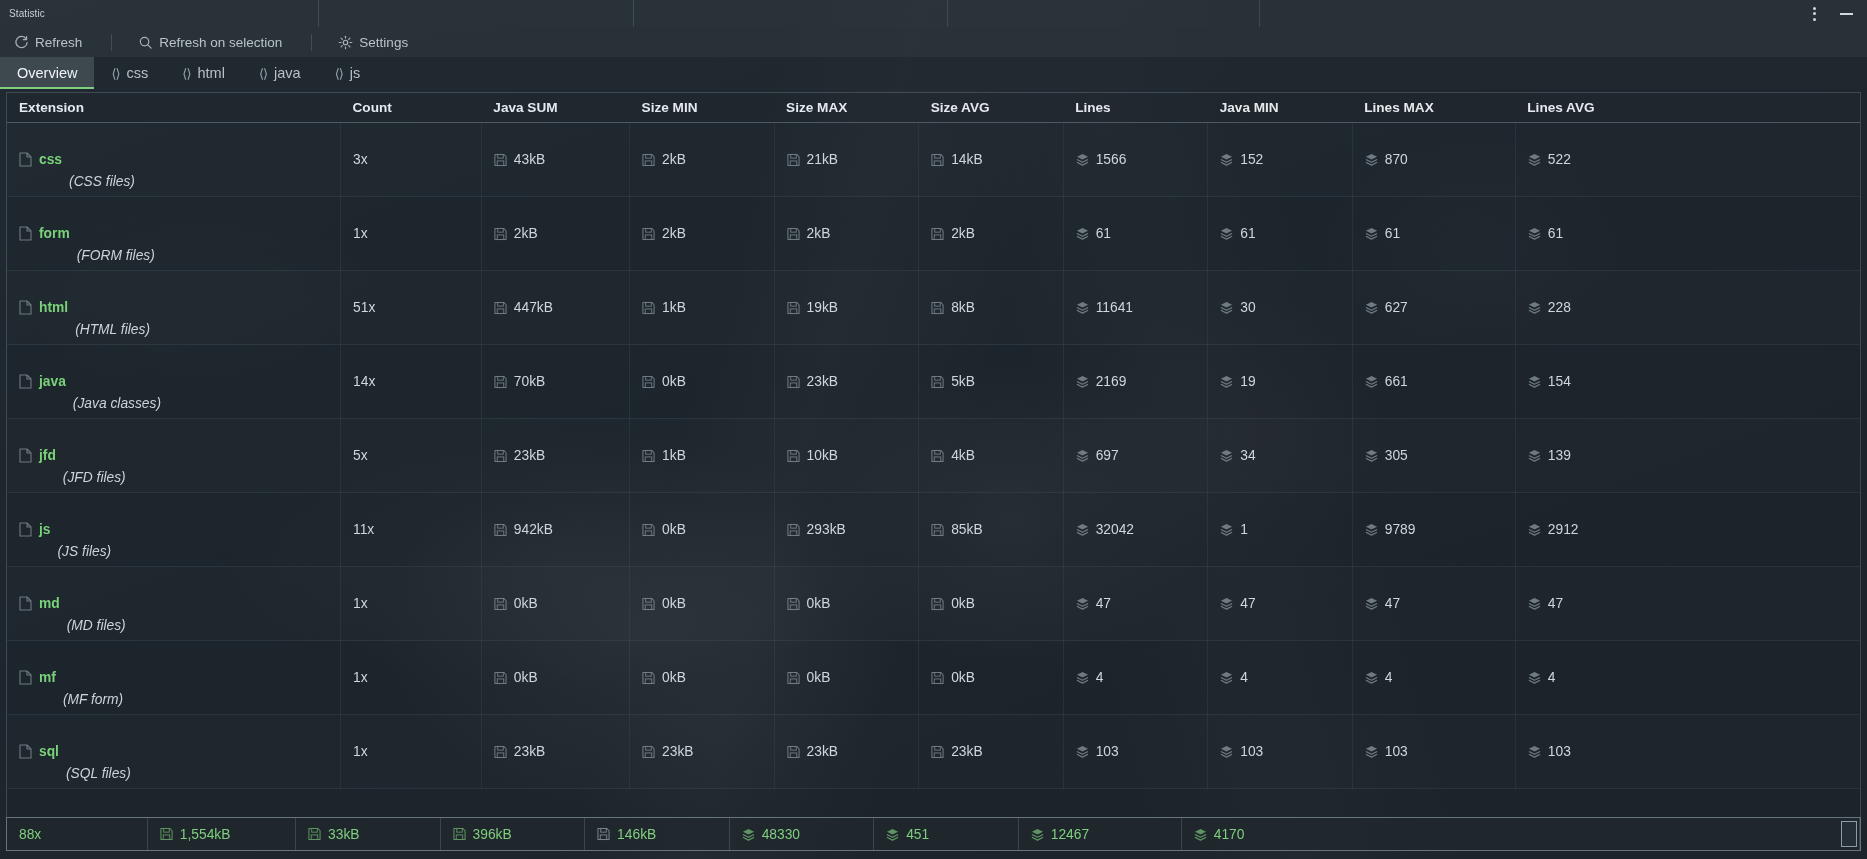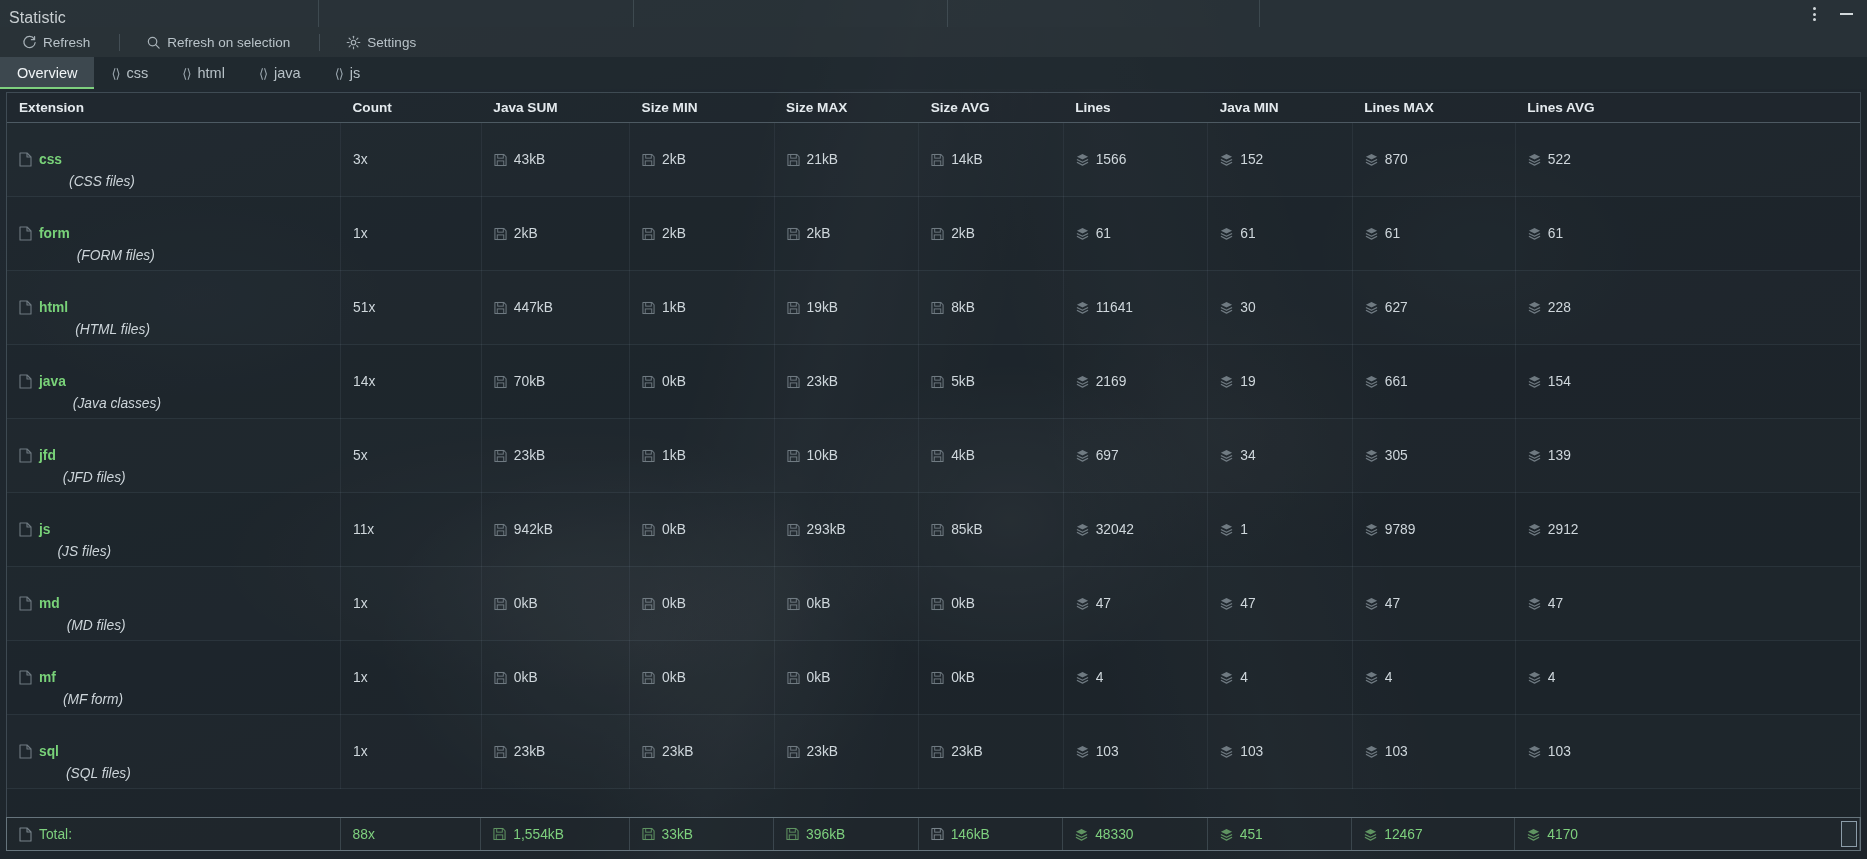--- a/index.html
+++ b/index.html
@@ -32,39 +32,39 @@
   #tint {
     position: absolute; inset: 0;
     background: rgba(30,37,43,0.55);
     z-index: 1;
   }
   #app { position: absolute; inset: 0; z-index: 2; display: flex; flex-direction: column; }
 
   
   .titlebar {
     height: 27px; flex: 0 0 27px;
-    display: flex; align-items: flex-end;
+    display: flex; align-items: center;
     background: rgba(47,56,62,0.62);
-    color: #c9cfd2; font-size: 16px;
+    color: #c9cfd2; font-size: 10px;
     position: relative;
   }
   .titlebar .title { padding-left: 9px; letter-spacing: .1px; }
   .tb-sep { position: absolute; top: 0; bottom: 0; width: 1px; background: rgba(120,135,145,0.28); }
   .win-ctrls { margin-left: auto; display: flex; align-items: center; gap: 2px; padding-right: 6px; }
   .win-btn { width: 30px; height: 26px; display: flex; align-items: center; justify-content: center; }
   .dot3 { display: flex; flex-direction: column; gap: 2.5px; align-items: center; }
   .dot3 i { width: 3px; height: 3px; background: #d2d8db; border-radius: 50%; display: block; }
   .minus { width: 13px; height: 2px; background: #d2d8db; display: block; }
 
   
   .toolbar {
     height: 30px; flex: 0 0 30px;
     display: flex; align-items: center;
     background: rgba(43,52,58,0.78);
-    padding-left: 19px; gap: 16px;
+    padding-left: 11px; gap: 16px;
   }
   .tb-item {
     display: flex; align-items: center; gap: 6px;
     color: #b9c3c9; font-size: 13.5px;
     padding: 0 11px 0 3px; height: 22px;
   }
   .tb-div { width: 1px; height: 17px; background: rgba(130,145,155,0.30); margin: 0 7px 0 2px; }
   .tb-ico { width: 15px; height: 15px; display: block; opacity: .88; }
 
   
@@ -1105,27 +1105,20 @@
                 </svg>
                 <span>103</span>
               </span>
             </td>
           </tr>
         </tbody>
     </table>
   </div>
 
   <div class="totals">
-    <div class="tot-cell" style="flex:0 0 18.0%">
-      <svg class="ico" width="13" height="15" viewBox="0 0 13 15">
-        <path d="M1 1 h7 l4 4 v9 h-11 z" fill="none" stroke="#8e9aa2" stroke-width="1.1" stroke-linejoin="round"></path>
-        <path d="M8 1 v4 h4" fill="none" stroke="#8e9aa2" stroke-width="1.1" stroke-linejoin="round"></path>
-      </svg>
-      <span>Total:</span>
-    </div>
     <div class="tot-cell" style="flex:0 0 7.6%">
       <span>88x</span>
     </div>
     <div class="tot-cell" style="flex:0 0 8.0%">
       <svg class="ico" width="13" height="14" viewBox="0 0 14 14">
         <path d="M1 1 h9.5 L13 3.5 V13 H1 Z" fill="none" stroke="#6faf6f" stroke-width="1.1" stroke-linejoin="round"></path>
         <rect x="4" y="1" width="6" height="4" fill="none" stroke="#6faf6f" stroke-width="1"></rect>
         <rect x="3.5" y="8" width="7" height="5" fill="none" stroke="#6faf6f" stroke-width="1"></rect>
       </svg>
       <span>1,554kB</span>

